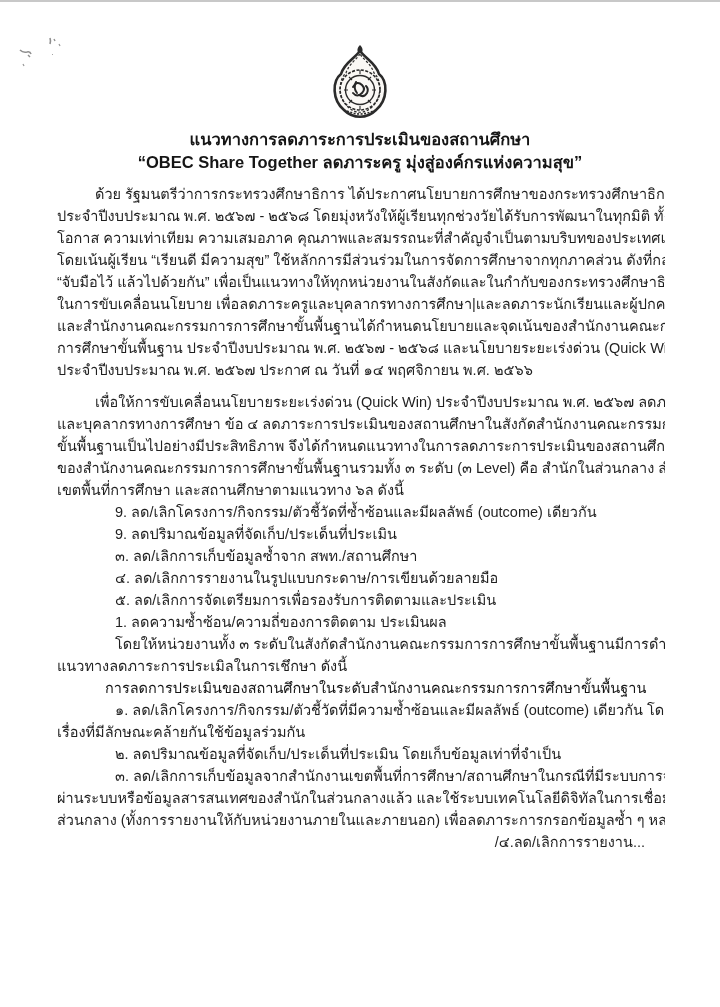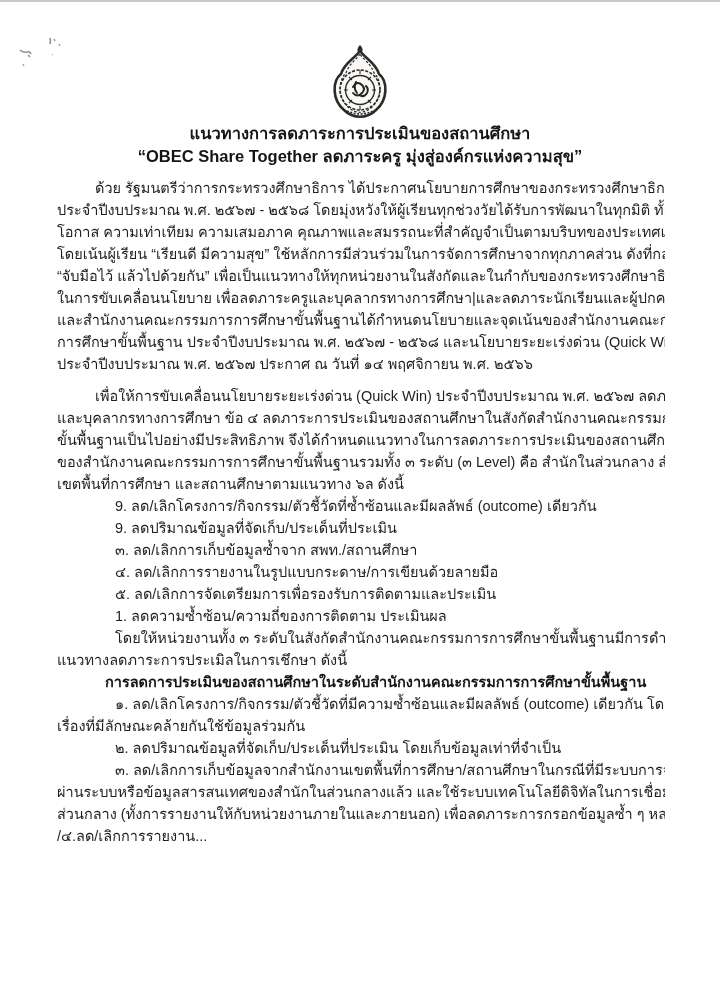--- a/index.html
+++ b/index.html
@@ -5,32 +5,32 @@
   html,body{margin:0;padding:0;}
   body{
     width:720px;height:1007px;background:#ffffff;overflow:hidden;position:relative;
     font-family:"Liberation Sans","DejaVu Sans",sans-serif;
     color:#1f1f1f;
     -webkit-font-smoothing:antialiased;
   }
   .top-edge{position:absolute;top:0;left:0;width:720px;height:2px;background:#c8c8c8;}
   .pencil-marks{position:absolute;top:34px;left:14px;}
   .emblem-wrap{padding-top:44px;text-align:center;line-height:0;}
-  .titles{}
+  .titles{margin-top:6px;}
   .title-line{
     text-align:center;font-weight:bold;font-size:16.5px;line-height:23px;
     white-space:nowrap;color:#151515;
   }
   .content{margin:9px 55px 0 57px;width:608px;font-size:14.5px;line-height:22px;overflow:hidden;}
   .line{white-space:nowrap;}
   .ind1{text-indent:38px;}   
   .ind2{text-indent:58px;}   
   .gap{height:10px;}
-  .section-heading{font-weight:bold;margin-left:48px;color:#151515;}
-  .continuation-note{text-align:left;padding-right:20px;white-space:nowrap;}
+  .section-heading{font-weight:normal;margin-left:48px;color:#151515;}
+  .continuation-note{text-align:right;padding-right:20px;white-space:nowrap;}
 </style>
 </head>
 <body>
 
 <div class="top-edge"></div>
 
 <div class="pencil-marks">
   <svg width="54" height="36" viewBox="0 0 54 36">
     <path d="M36 4 q1 3 0 6" stroke="#8f8f8f" stroke-width="1.6" fill="none"></path>
     <path d="M40 5 l1 2" stroke="#8f8f8f" stroke-width="1.4" fill="none"></path>

